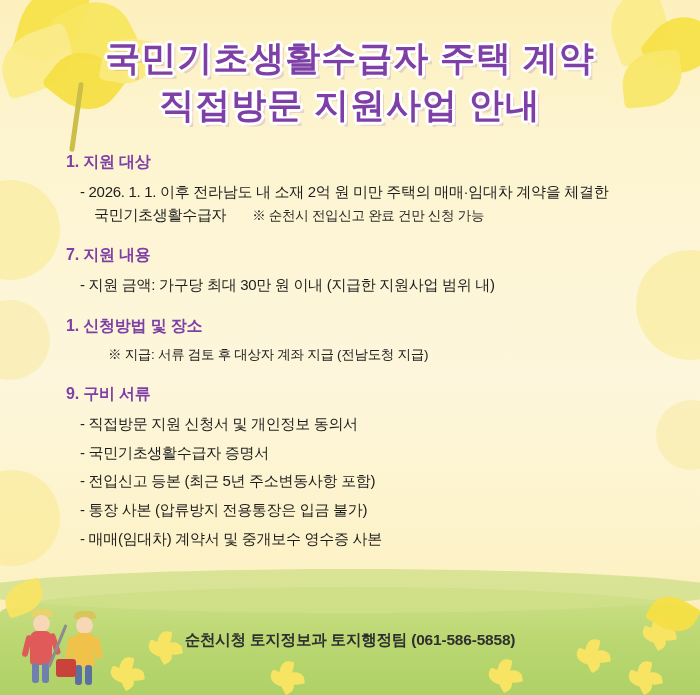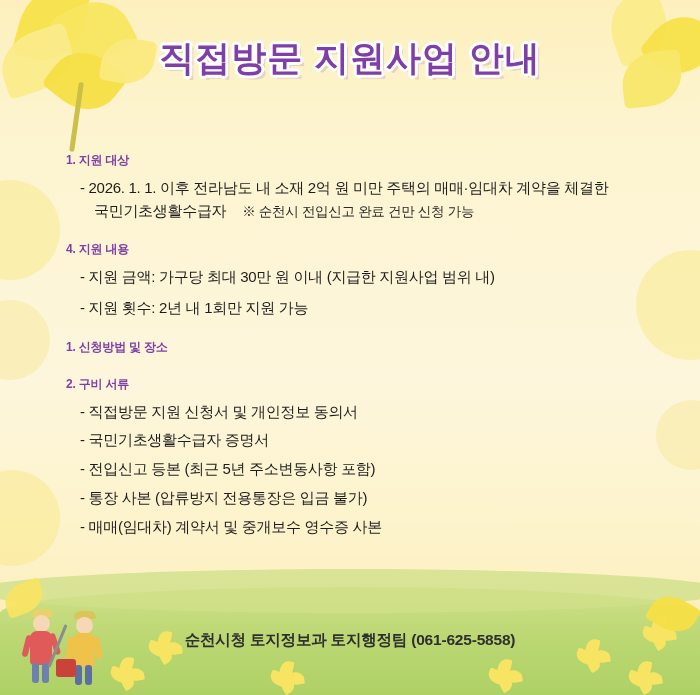--- a/index.html
+++ b/index.html
@@ -129,21 +129,21 @@
   
   .content {
     position: absolute;
     top: 152px;
     left: 56px;
     right: 40px;
     z-index: 5;
   }
   .section { margin-bottom: 20px; }
   .sec-head {
-    font-size: 12px;
+    font-size: 16px;
     font-weight: bold;
     color: #7e3fa6;
     margin: 0 0 9px 10px;
     letter-spacing: -.2px;
   }
   .line {
     font-size: 15px;
     color: #1d1d1d;
     margin: 0 0 10px 24px;
     line-height: 1.38;
@@ -201,48 +201,49 @@
     <div class="petal"></div>
   </div>
 
   <div class="blob deco" style="left:-40px; top:180px; width:100px; height:100px;"></div>
   <div class="blob deco" style="left:-30px; top:300px; width:80px; height:80px; background:#f7e9a0;"></div>
   <div class="blob deco" style="right:-46px; top:250px; width:110px; height:110px;"></div>
   <div class="blob deco" style="right:-26px; top:400px; width:70px; height:70px; background:#f7e9a0;"></div>
   <div class="blob deco" style="left:-36px; top:470px; width:96px; height:96px;"></div>
 
   <div class="title-wrap">
+    <span class="title-line">국민기초생활수급자 주택 계약</span>
     <span class="title-line">직접방문 지원사업 안내</span>
   </div>
 
   <div class="content">
 
     <div class="section">
       <div class="sec-head">1. 지원 대상</div>
       <div class="line wrap2">
         <span>- 2026. 1. 1. 이후 전라남도 내 소재 2억 원 미만 주택의 매매·임대차 계약을 체결한</span>
         <span class="subline">
           <span>국민기초생활수급자</span>
-          <span class="note" style="margin-left:12px;">※ 순천시 전입신고 완료 건만 신청 가능</span>
+          <span class="note" style="margin-left:22px;">※ 순천시 전입신고 완료 건만 신청 가능</span>
         </span>
       </div>
     </div>
 
     <div class="section">
-      <div class="sec-head">4. 지원 내용</div>
+      <div class="sec-head">7. 지원 내용</div>
       <div class="line">- 지원 금액: 가구당 최대 30만 원 이내 (지급한 지원사업 범위 내)</div>
-      <div class="line">- 지원 횟수: 2년 내 1회만 지원 가능</div>
     </div>
 
     <div class="section">
       <div class="sec-head">1. 신청방법 및 장소</div>
+      <div class="note-indent">※ 지급: 서류 검토 후 대상자 계좌 지급 (전남도청 지급)</div>
     </div>
 
     <div class="section tight">
-      <div class="sec-head">2. 구비 서류</div>
+      <div class="sec-head">9. 구비 서류</div>
       <div class="line">- 직접방문 지원 신청서 및 개인정보 동의서</div>
       <div class="line">- 국민기초생활수급자 증명서</div>
       <div class="line">- 전입신고 등본 (최근 5년 주소변동사항 포함)</div>
       <div class="line">- 통장 사본 (압류방지 전용통장은 입금 불가)</div>
       <div class="line">- 매매(임대차) 계약서 및 중개보수 영수증 사본</div>
     </div>
 
   </div>
 
   <div class="green-band"></div>
@@ -310,15 +311,15 @@
       <div class="p-head" style="left:12px; top:10px;"></div>
       <div class="p-body" style="left:9px; top:26px; background:#f0c24a;"></div>
       <div class="p-arm" style="left:3px; top:30px; background:#f0c24a; transform:rotate(10deg);"></div>
       <div class="p-arm" style="left:31px; top:30px; background:#f0c24a; transform:rotate(-10deg);"></div>
       <div class="p-leg" style="left:11px; top:58px; background:#5d6fa0;"></div>
       <div class="p-leg" style="left:21px; top:58px; background:#5d6fa0;"></div>
       <div class="bag" style="left:-8px; top:52px;"></div>
     </div>
   </div>
 
-  <div class="footer">순천시청 토지정보과 토지행정팀 (061-625-5858)</div>
+  <div class="footer">순천시청 토지정보과 토지행정팀 (061-586-5858)</div>
 
 </div>
 
 </body></html>

